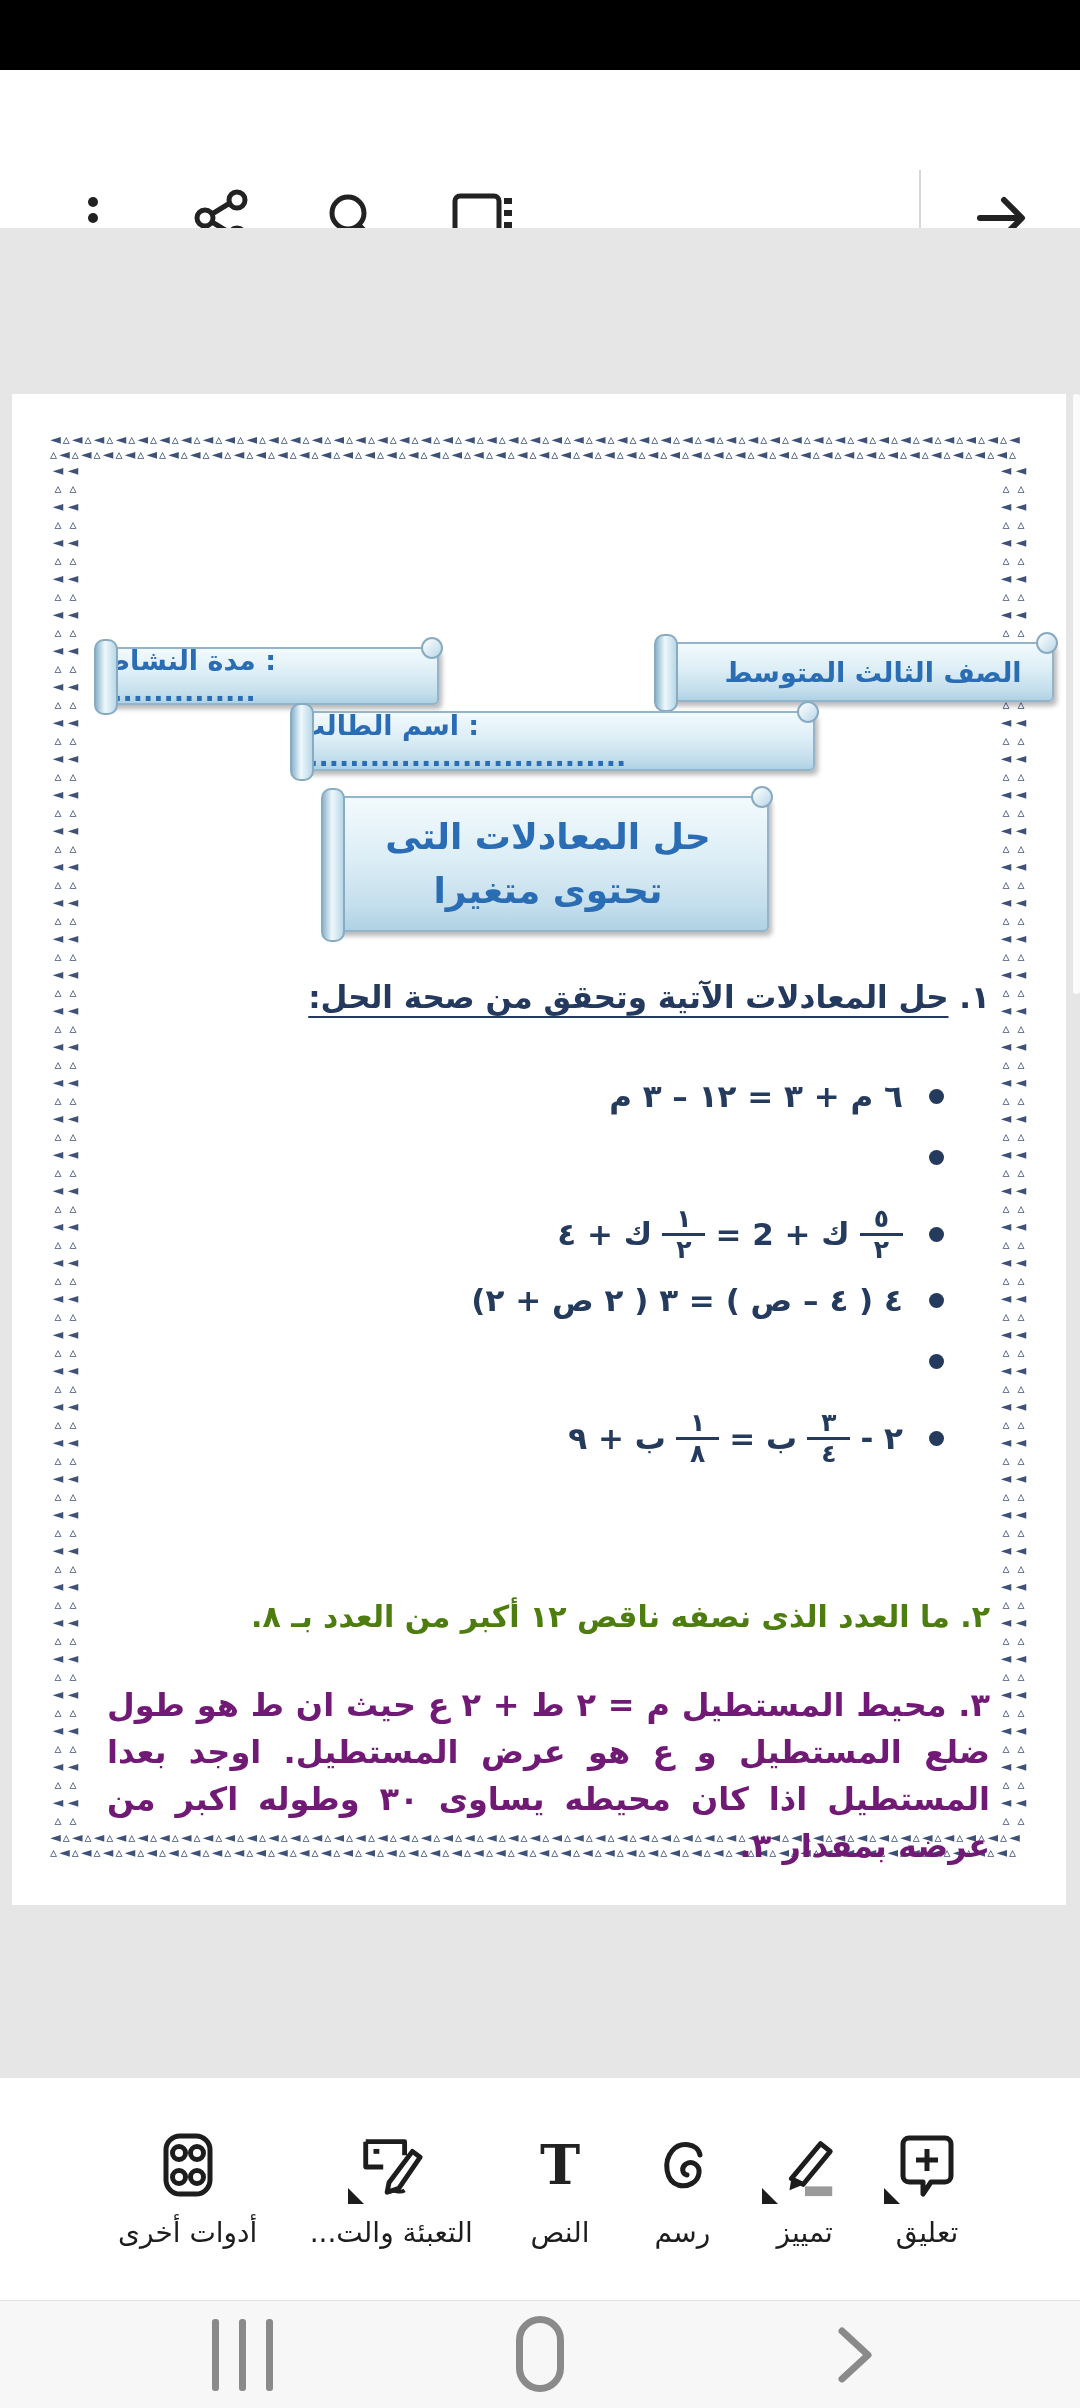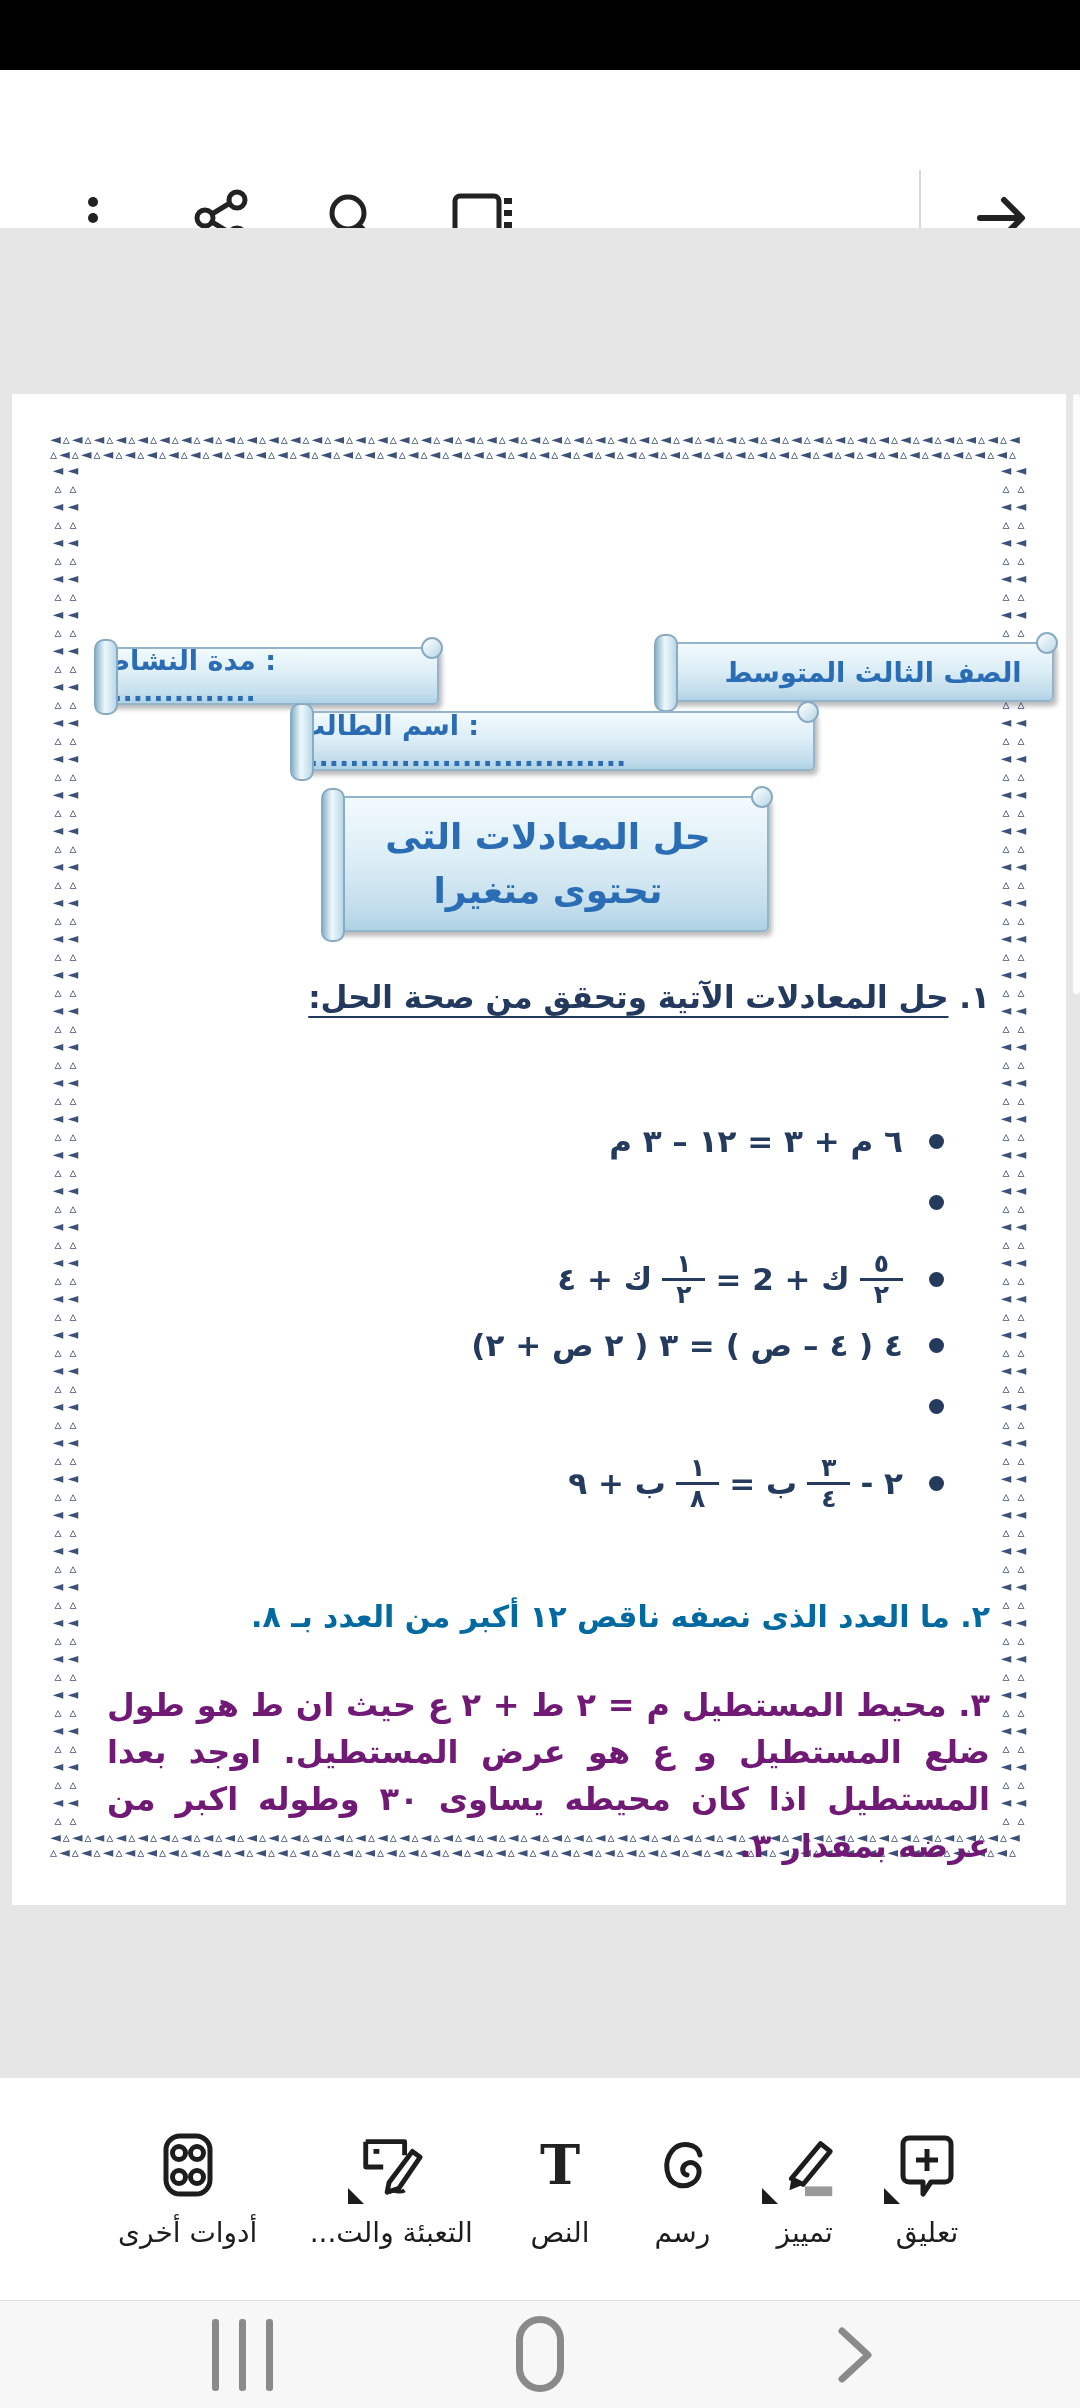--- a/index.html
+++ b/index.html
@@ -45,34 +45,34 @@
   .banner-grade{left:648px;top:248px;width:358px;height:56px;font-size:27px;padding-left:32px;}
   .banner-duration{left:88px;top:253px;width:335px;height:54px;font-size:27px;}
   .banner-student{left:284px;top:317px;width:515px;height:56px;font-size:27px;}
   .banner-title{left:315px;top:402px;width:438px;height:132px;font-size:36px;line-height:54px;text-align:center;}
   
   .q1-heading{
     position:absolute;right:76px;top:585px;direction:rtl;text-align:right;
     color:#24395e;font-size:31px;font-weight:600;
   }
   .q1-heading .u{text-decoration:underline;text-underline-offset:8px;text-decoration-thickness:2px;text-align:right;}
-  .eq-list{position:absolute;right:0;left:0;top:680px;direction:rtl;margin-top:45px;}
+  .eq-list{position:absolute;right:0;left:0;top:680px;direction:rtl;}
   .eq-row{
     display:flex;align-items:center;direction:rtl;padding-right:122px;margin-bottom:17px;height:44px;
     color:#253b5e;font-size:31px;font-weight:600;
   }
   .eq-row.tall{height:76px;margin-bottom:6px;}
   .bullet{width:15px;height:15px;border-radius:50%;background:#253b5e;margin-left:26px;flex:none;}
   .tok{margin-left:10px;white-space:nowrap;}
   .frac{display:inline-block;text-align:center;margin-left:10px;vertical-align:middle;}
   .frac .n{display:block;font-size:25px;line-height:28px;padding:0 14px;border-bottom:3px solid #253b5e;}
   .frac .d{display:block;font-size:25px;line-height:28px;}
   .q2-text{
     position:absolute;right:76px;left:90px;top:1205px;direction:rtl;text-align:right;
-    color:#0369a1;font-size:30px;font-weight:600;
+    color:#4d7c0f;font-size:30px;font-weight:600;
   }
   .q3-text{
     position:absolute;right:76px;left:95px;top:1288px;direction:rtl;text-align:justify;
     color:#701a75;font-size:32px;font-weight:600;line-height:47px;
   }
   
   .page-tab{
     position:absolute;left:158px;top:1958px;width:102px;height:120px;background:#fcfcfc;
     border-radius:51px 51px 0 0;box-shadow:0 1px 6px rgba(0,0,0,.13);
     display:flex;align-items:center;justify-content:center;

